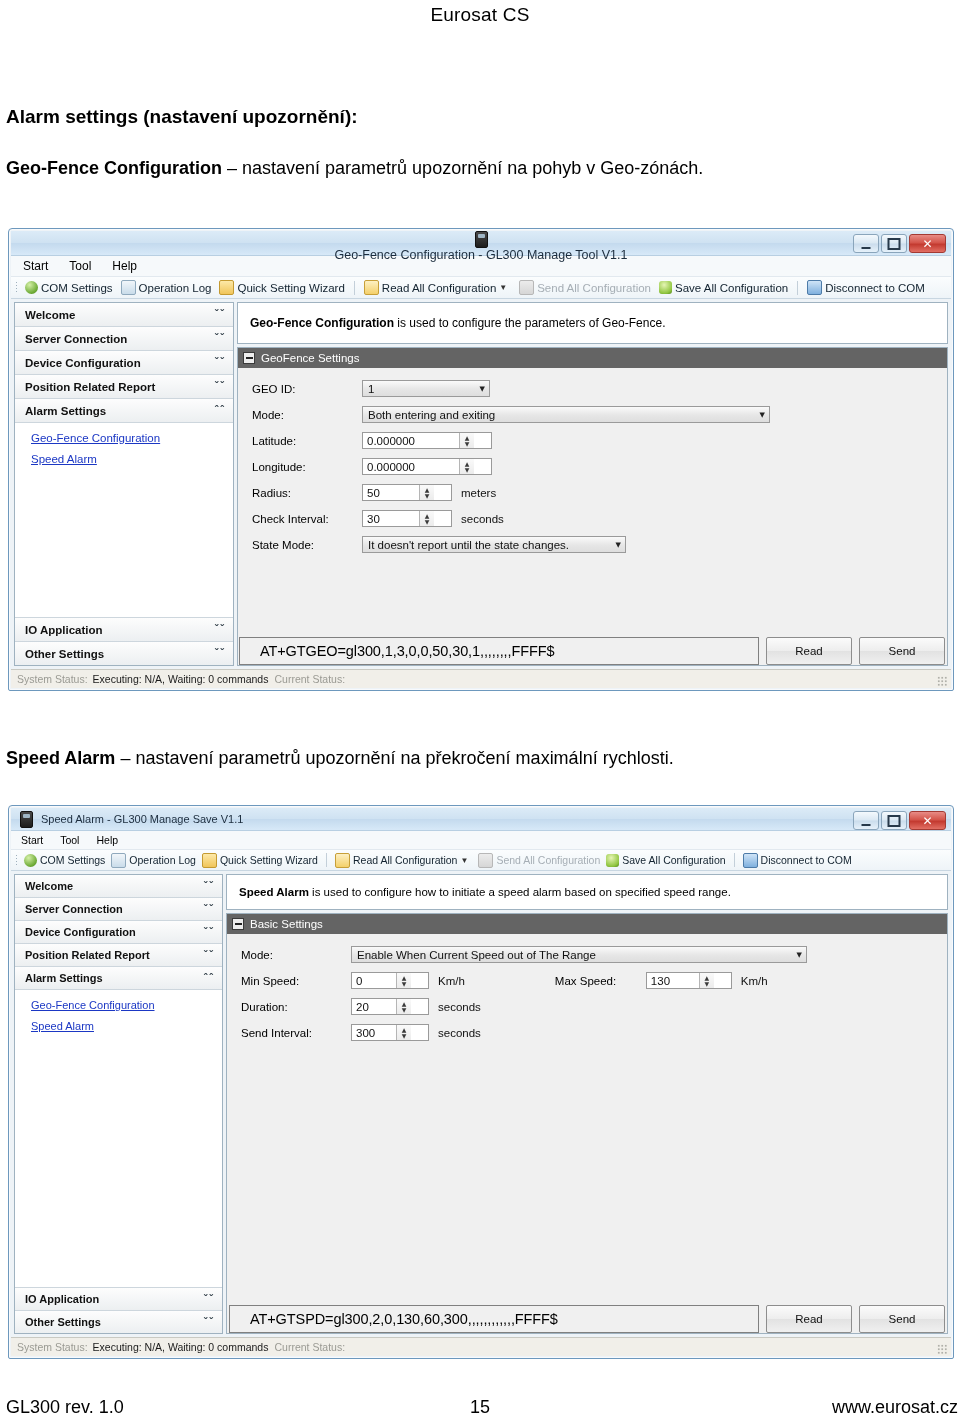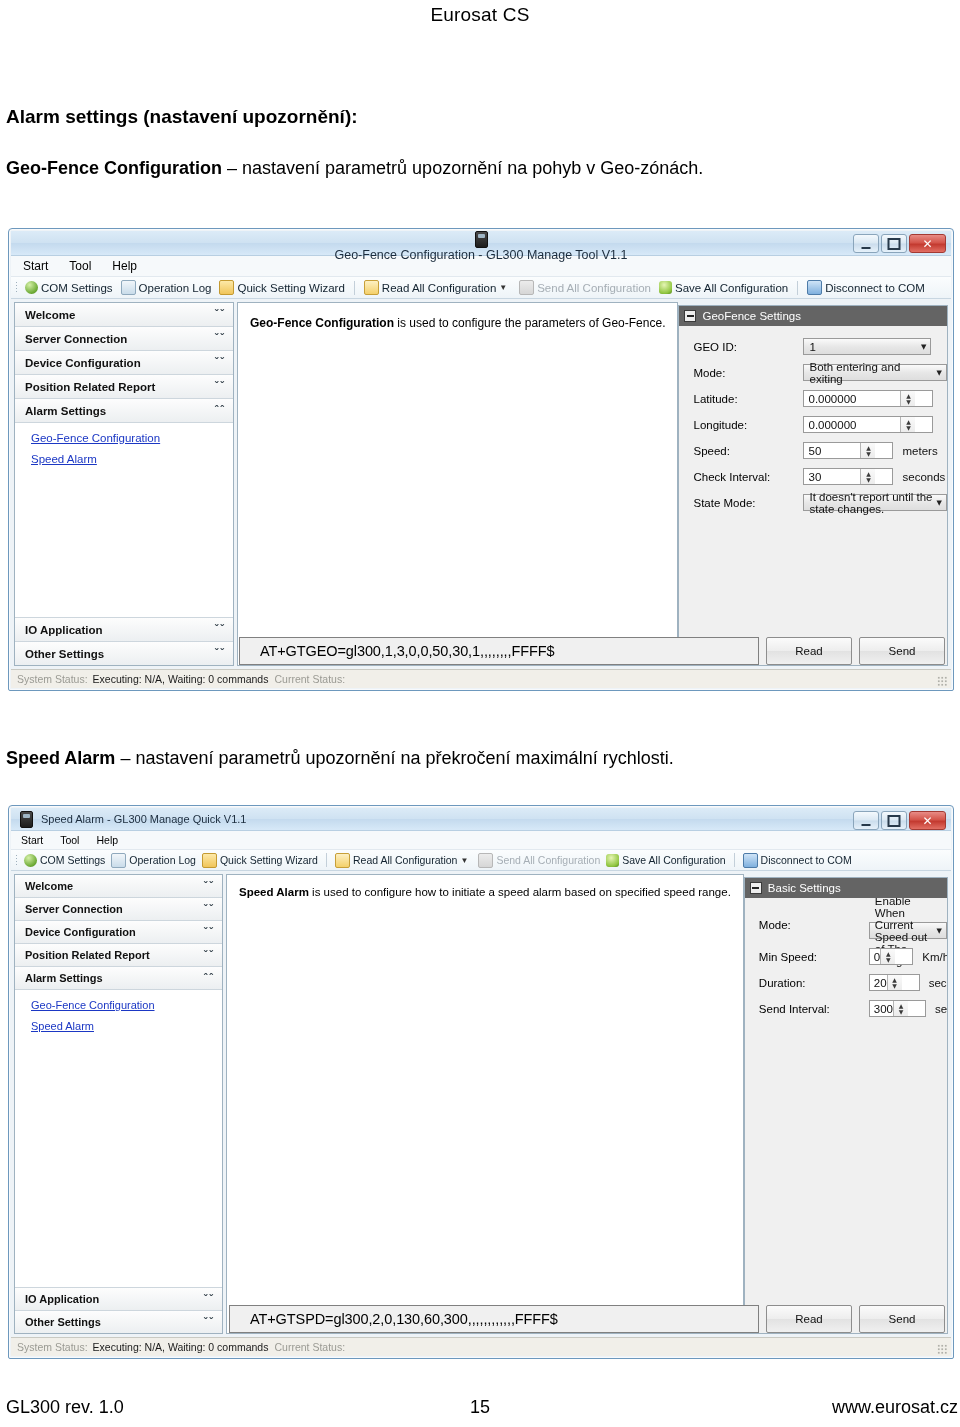--- a/index.html
+++ b/index.html
@@ -251,21 +251,21 @@
     text-decoration: underline;
     font-size: 11.5px;
     margin-bottom: 9px;
   }
   .win2 .side-link { font-size: 11px; }
   .side-bottom { flex: 0 0 auto; }
 
   .content {
     flex: 1 1 auto;
     display: flex;
-    flex-direction: row;
+    flex-direction: column;
     min-width: 0;
     gap: 0;
   }
   .desc-box {
     background: #ffffff;
     border: 1px solid #9fb2c0;
     padding: 13px 12px;
     font-size: 12px;
     flex: 0 0 auto;
   }
@@ -584,21 +584,21 @@
               <span class="ctrl textbox" style="width:130px;">
                 <span>0.000000</span>
                 <span class="spin">
                     <span>▲</span>
                     <span>▼</span>
                   </span>
               </span>
             </div>
 
             <div class="frow">
-              <span class="flabel">Speed:</span>
+              <span class="flabel">Radius:</span>
               <span class="ctrl textbox" style="width:90px;">
                 <span>50</span>
                 <span class="spin">
                     <span>▲</span>
                     <span>▼</span>
                   </span>
               </span>
               <span class="funit">meters</span>
             </div>
 
@@ -641,21 +641,21 @@
     </div>
 
   </div>
 </div>
 
 <div class="win win2" id="win2" style="left:8px; top:805px; width:944px; height:552px;">
   <div class="win-frame">
 
     <div class="titlebar">
       <span class="app-icon"></span>
-      <span class="title-text">Speed Alarm - GL300 Manage Quick V1.1</span>
+      <span class="title-text">Speed Alarm - GL300 Manage Save V1.1</span>
       <span class="win-btns">
         <span class="wb wb-min">
             <i></i>
           </span>
         <span class="wb wb-max">
             <i></i>
           </span>
         <span class="wb wb-close">
             <i>✕</i>
           </span>
@@ -748,21 +748,21 @@
 
         <div class="group">
           <div class="group-head">
             <span class="collapse-box"></span>
             <span>Basic Settings</span>
           </div>
           <div class="group-body">
 
             <div class="frow">
               <span class="flabel">Mode:</span>
-              <span class="ctrl combo" style="width:382px;margin-top:12px;">
+              <span class="ctrl combo" style="width:456px;">
                 <span>Enable When Current Speed out of The Range</span>
                 <span class="arrow">▼</span>
               </span>
             </div>
 
             <div class="frow">
               <span class="flabel">Min Speed:</span>
               <span class="ctrl textbox" style="width:78px;">
                 <span>0</span>
                 <span class="spin">

